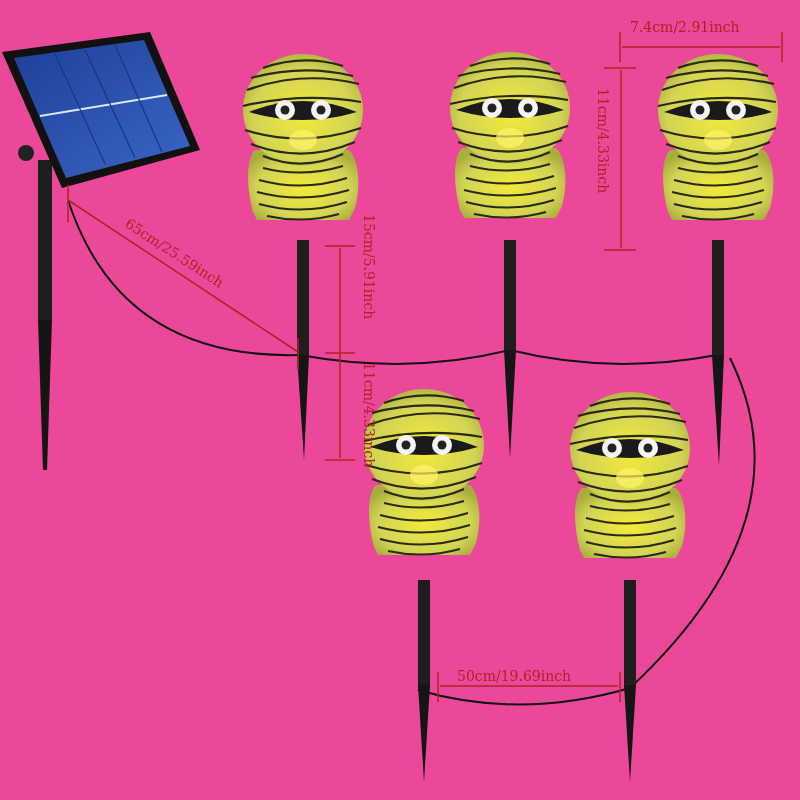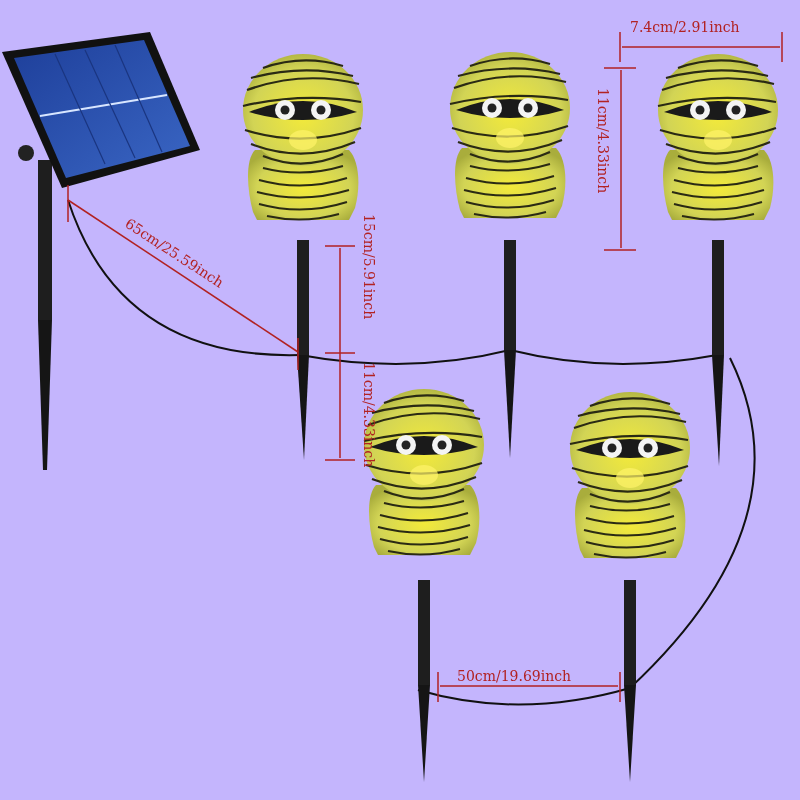--- a/index.html
+++ b/index.html
@@ -1,16 +1,16 @@
 <!DOCTYPE html>
 <html><head>
   <meta charset="utf-8">
   <style>
     html, body { margin: 0; padding: 0; background: #ffffff; }
-    #stage { position: relative; width: 800px; height: 800px; overflow: hidden; background: #c4b5fd; }
+    #stage { position: relative; width: 800px; height: 800px; overflow: hidden; background: #ec4899; }
     svg { position: absolute; left: 0; top: 0; }
     .dim-text { font-family: "DejaVu Serif", serif; font-size: 14px; fill: #b22222; }
   </style>
 </head>
 <body>
 
 <div id="stage">
 <svg width="800" height="800" viewBox="0 0 800 800">
   <defs>
     <radialGradient id="headGrad" cx="50%" cy="55%" r="60%">

